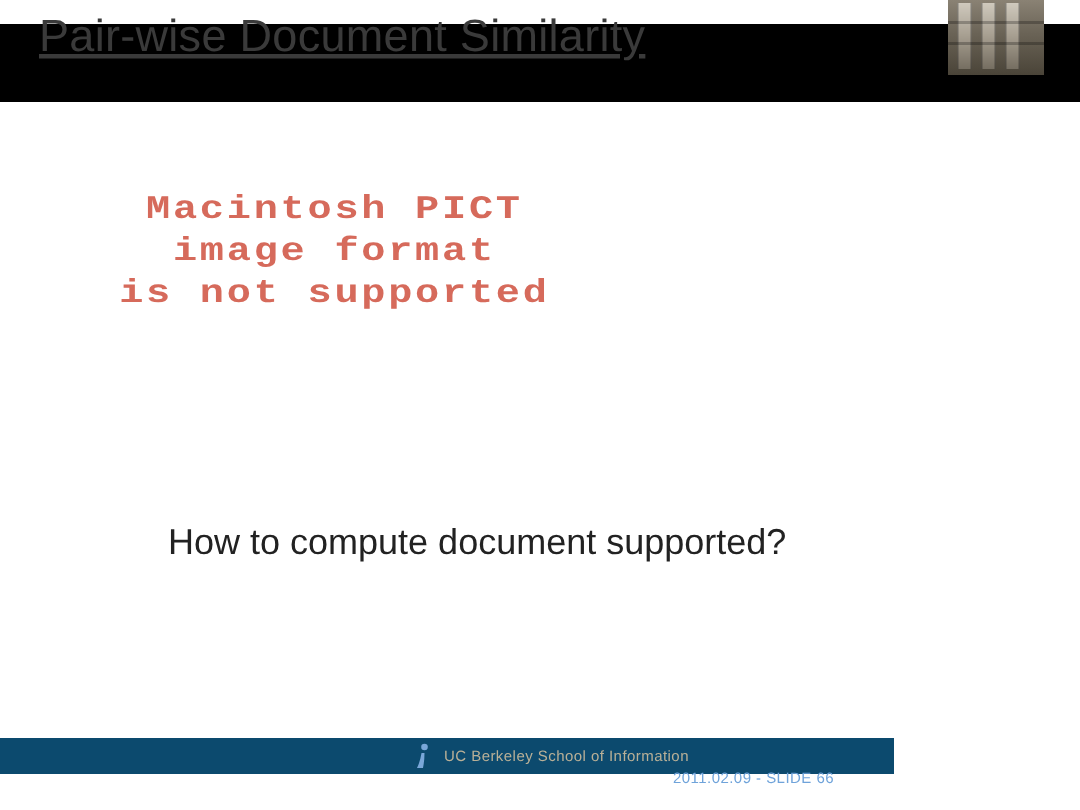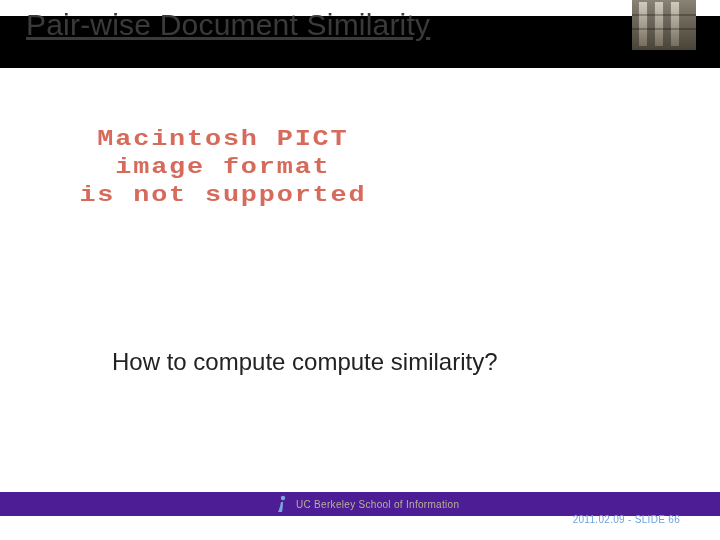--- a/index.html
+++ b/index.html
@@ -75,23 +75,23 @@
     top: 348px;
     left: 112px;
     font-size: 24px;
     color: #222;
   }
 
   .footer-bar {
     position: absolute;
     bottom: 24px;
     left: 0;
-    width: 720px;
+    width: 596px;
     height: 24px;
-    background: #4c1d95;
+    background: #0c4a6e;
   }
   .footer-logo {
     position: absolute;
     left: 276px;
     top: 2px;
     height: 20px;
     display: flex;
     align-items: center;
     gap: 6px;
     color: #b9b097;
@@ -126,21 +126,21 @@
     <div class="band b1"></div>
     <div class="band b2"></div>
   </div>
 
   <div class="pict-msg">
     <div>Macintosh PICT</div>
     <div>image format</div>
     <div>is not supported</div>
   </div>
 
-  <div class="body-text">How to compute compute similarity?</div>
+  <div class="body-text">How to compute document supported?</div>
 
   <div class="footer-bar">
     <div class="footer-logo">
       <span>
         <svg width="14" height="18" viewBox="0 0 14 18">
           <circle cx="7" cy="3" r="2.2" fill="#7aa7d9"></circle>
           <path d="M5 7 Q4 13 2 17 L6 17 Q7 12 7 7 Z" fill="#7aa7d9"></path>
         </svg>
       </span>
       <span>UC Berkeley School of Information</span>

